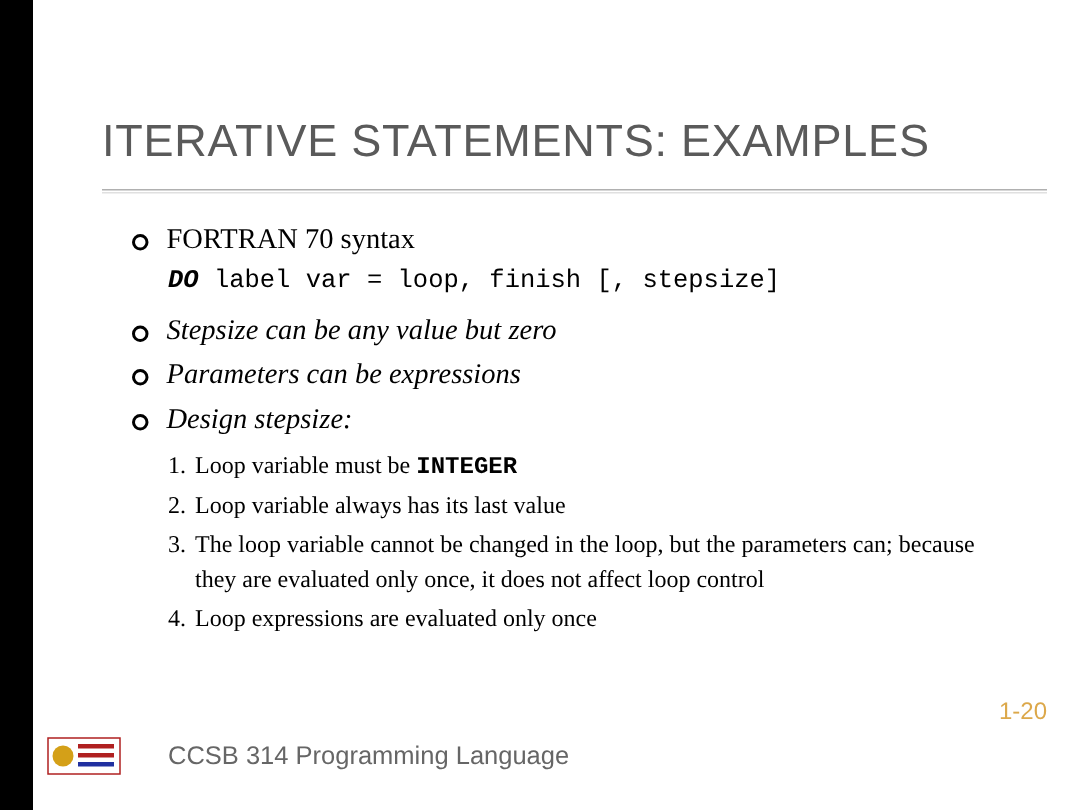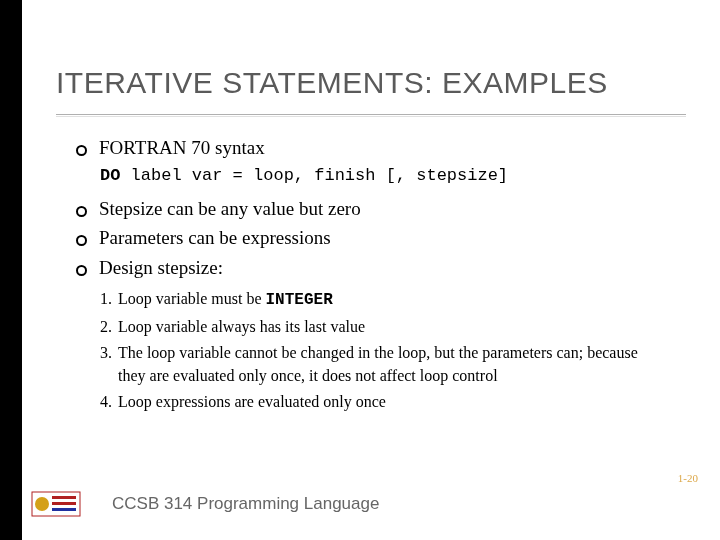--- a/index.html
+++ b/index.html
@@ -3,21 +3,21 @@
 <meta charset="utf-8">
 <style>
   * { margin: 0; padding: 0; box-sizing: border-box; }
   html, body { width: 720px; height: 540px; font-family: "Times New Roman", serif; background: #fff; overflow: hidden; }
   .slide {
     position: relative;
     width: 720px;
     height: 540px;
     background: #fff;
     border-left: 22px solid #000;
-    padding: 4px;
+    padding: 16px;
   }
   .title {
     font-family: Arial, Helvetica, sans-serif;
     font-size: 30px;
     color: #5a5a5a;
     letter-spacing: 0.5px;
     padding: 62px 0 0 30px;
   }
   .rule {
     margin: 14px 0 0 30px;
@@ -30,53 +30,53 @@
     padding: 18px 40px 0 50px;
     font-size: 19px;
     color: #000;
     line-height: 1.35;
   }
   .bullet-row {
     display: flex;
     align-items: baseline;
     margin-bottom: 4px;
   }
-  .bullet-row.sub { margin-left: 0; }
+  .bullet-row.sub { margin-left: 0; font-style: italic; }
   .bullet-icon {
     width: 11px; height: 11px;
     border: 2px solid #000;
     border-radius: 50%;
     flex: 0 0 auto;
     margin-right: 12px;
     position: relative;
     top: 2px;
   }
   .code-line {
     font-family: "Courier New", monospace;
     font-size: 17px;
     margin: 4px 0 8px 24px;
   }
-  .code-line .kw { font-weight: bold; }
+  .code-line .kw { font-weight: bold; font-style: italic; }
   .num-list {
     margin: 6px 0 0 24px;
     font-size: 16px;
     line-height: 1.45;
   }
   .num-item {
     display: flex;
     margin-bottom: 3px;
     max-width: 560px;
   }
   .num-item .num { flex: 0 0 auto; margin-right: 6px; }
   .slide-num {
     position: absolute;
     right: 22px;
     bottom: 56px;
-    font-family: Liberation Serif, serif;
-    font-size: 11px;
+    font-family: Liberation Sans, sans-serif;
+    font-size: 16px;
     color: #dca84a;
   }
   .logo {
     position: absolute;
     left: 8px;
     bottom: 18px;
     width: 52px;
     height: 36px;
     display: flex;
     align-items: center;

